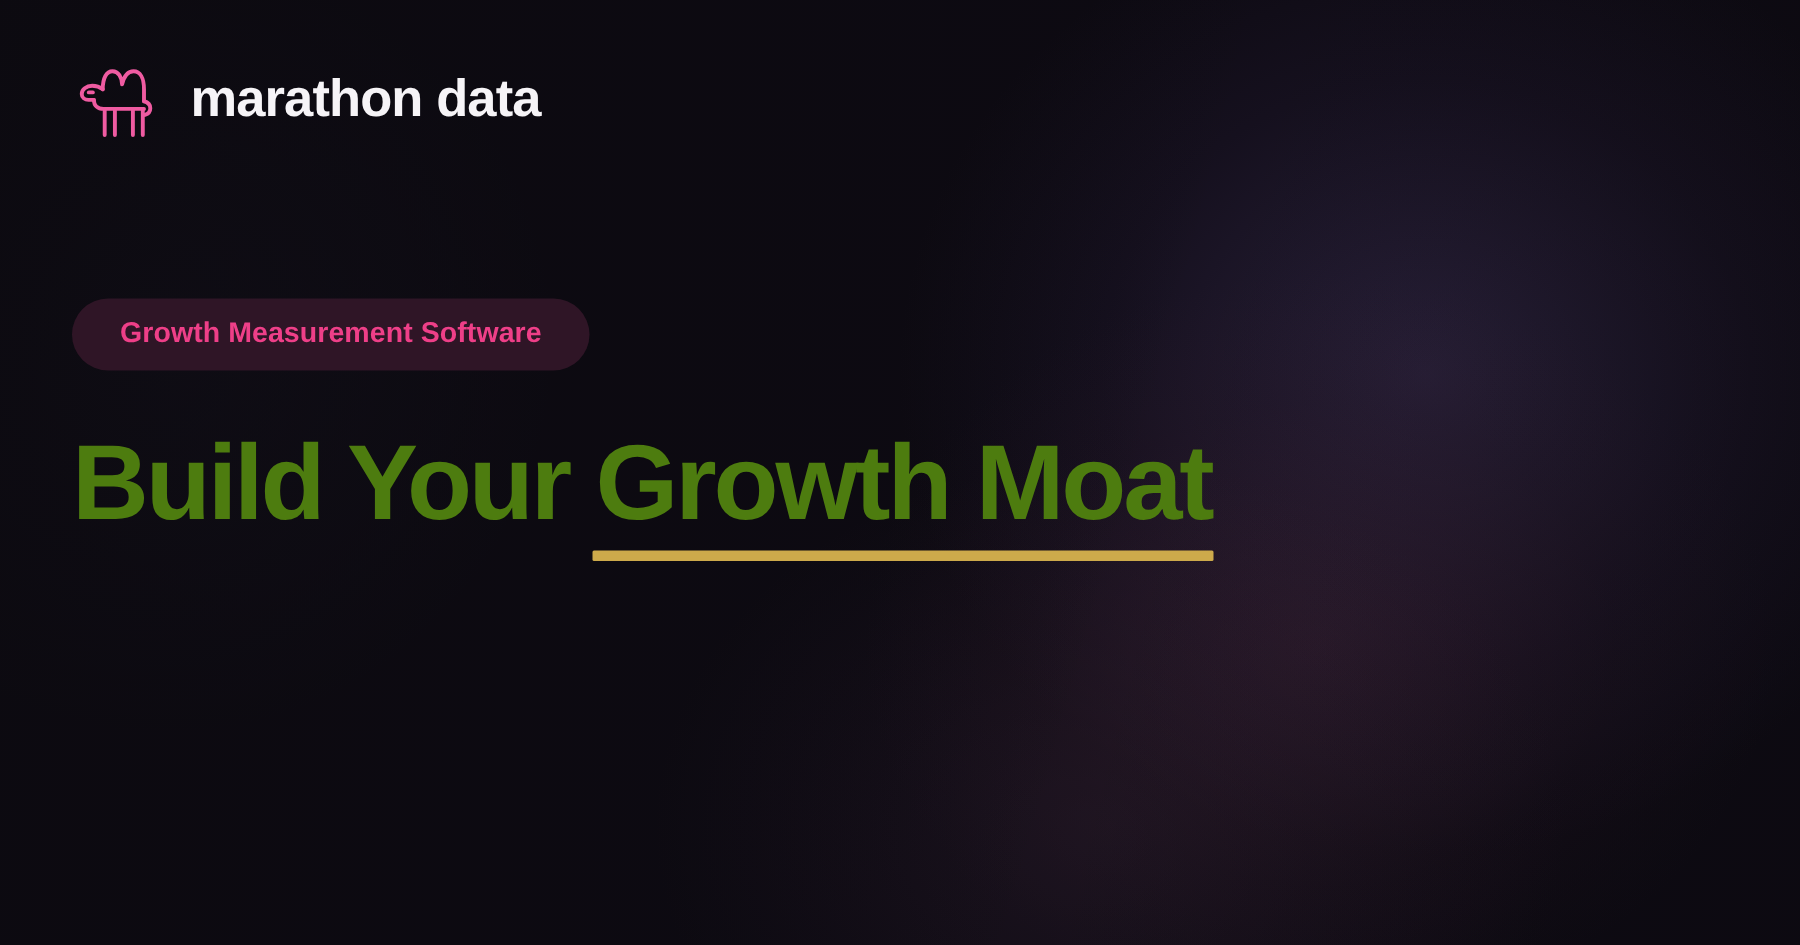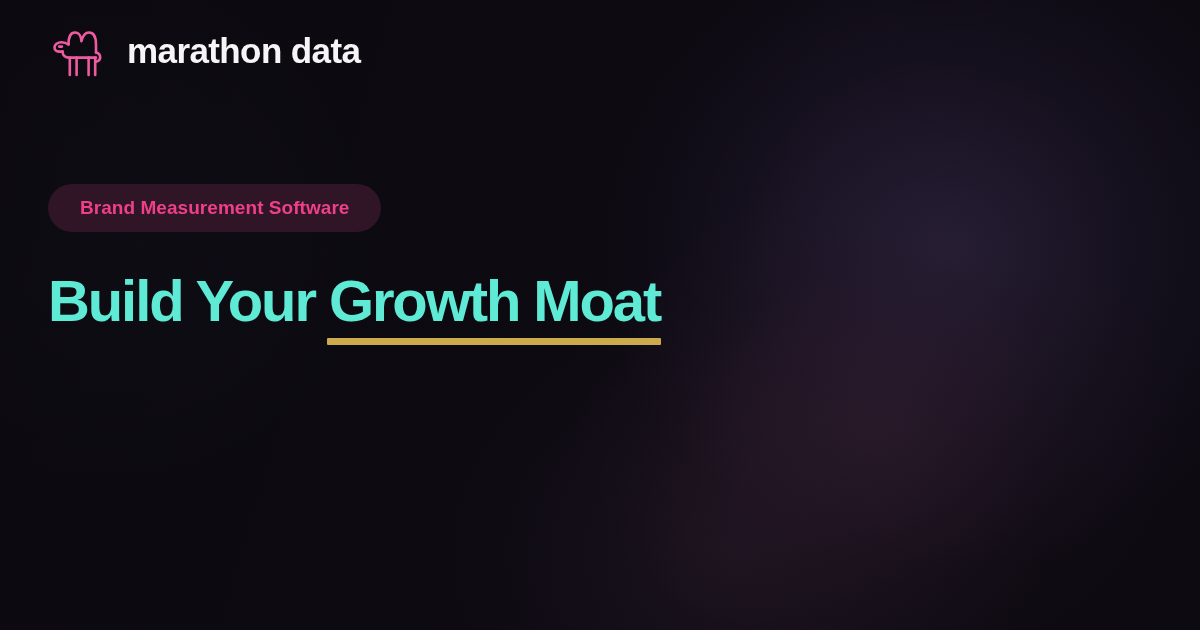--- a/index.html
+++ b/index.html
@@ -50,21 +50,21 @@
     position:absolute; inset:0;
     background:linear-gradient(105deg, rgba(12,10,16,0.92) 0%, rgba(12,10,16,0.45) 38%, rgba(12,10,16,0.0) 62%, rgba(12,10,16,0.30) 100%);
   }
 
   
   .content {
     position:relative;
     z-index:2;
     width:1200px;
     height:556px;
-    padding:17px 48px 0 48px;
+    padding:32px 48px 0 48px;
   }
 
   
   .brand {
     display:flex;
     align-items:center;
     gap:19px;
     height:66px;
   }
   .brand-mark {
@@ -93,25 +93,25 @@
     font-size:19px;
     font-weight:700;
     letter-spacing:0.05px;
     color:#ee3f88;
     white-space:nowrap;
   }
 
   
   .headline {
     margin-top:39px;
-    font-size:58px;
+    font-size:71px;
     font-weight:700;
     letter-spacing:-2.1px;
     line-height:1.04;
-    color:#5eead4;
+    color:#4d7c0f;
     white-space:nowrap;
   }
   .headline .accent {
     position:relative;
     display:inline-block;
   }
   .headline .accent::after {
     content:"";
     position:absolute;
     left:-2px;
@@ -156,21 +156,21 @@
         <path d="M21.8 38.6 L21.8 56"></path>
         <path d="M28.6 38.6 L28.6 56"></path>
         <path d="M40.6 38.6 L40.6 56"></path>
         <path d="M47.2 38.6 L47.2 56"></path>
       </svg>
     </span>
     <span class="brand-name">marathon data</span>
   </div>
 
   <div class="badge-row">
-    <span class="badge">Brand Measurement Software</span>
+    <span class="badge">Growth Measurement Software</span>
   </div>
 
   <h1 class="headline">
     <span>Build Your </span><span class="accent">Growth Moat</span>
   </h1>
 
 
 </div>
 
 </body></html>

